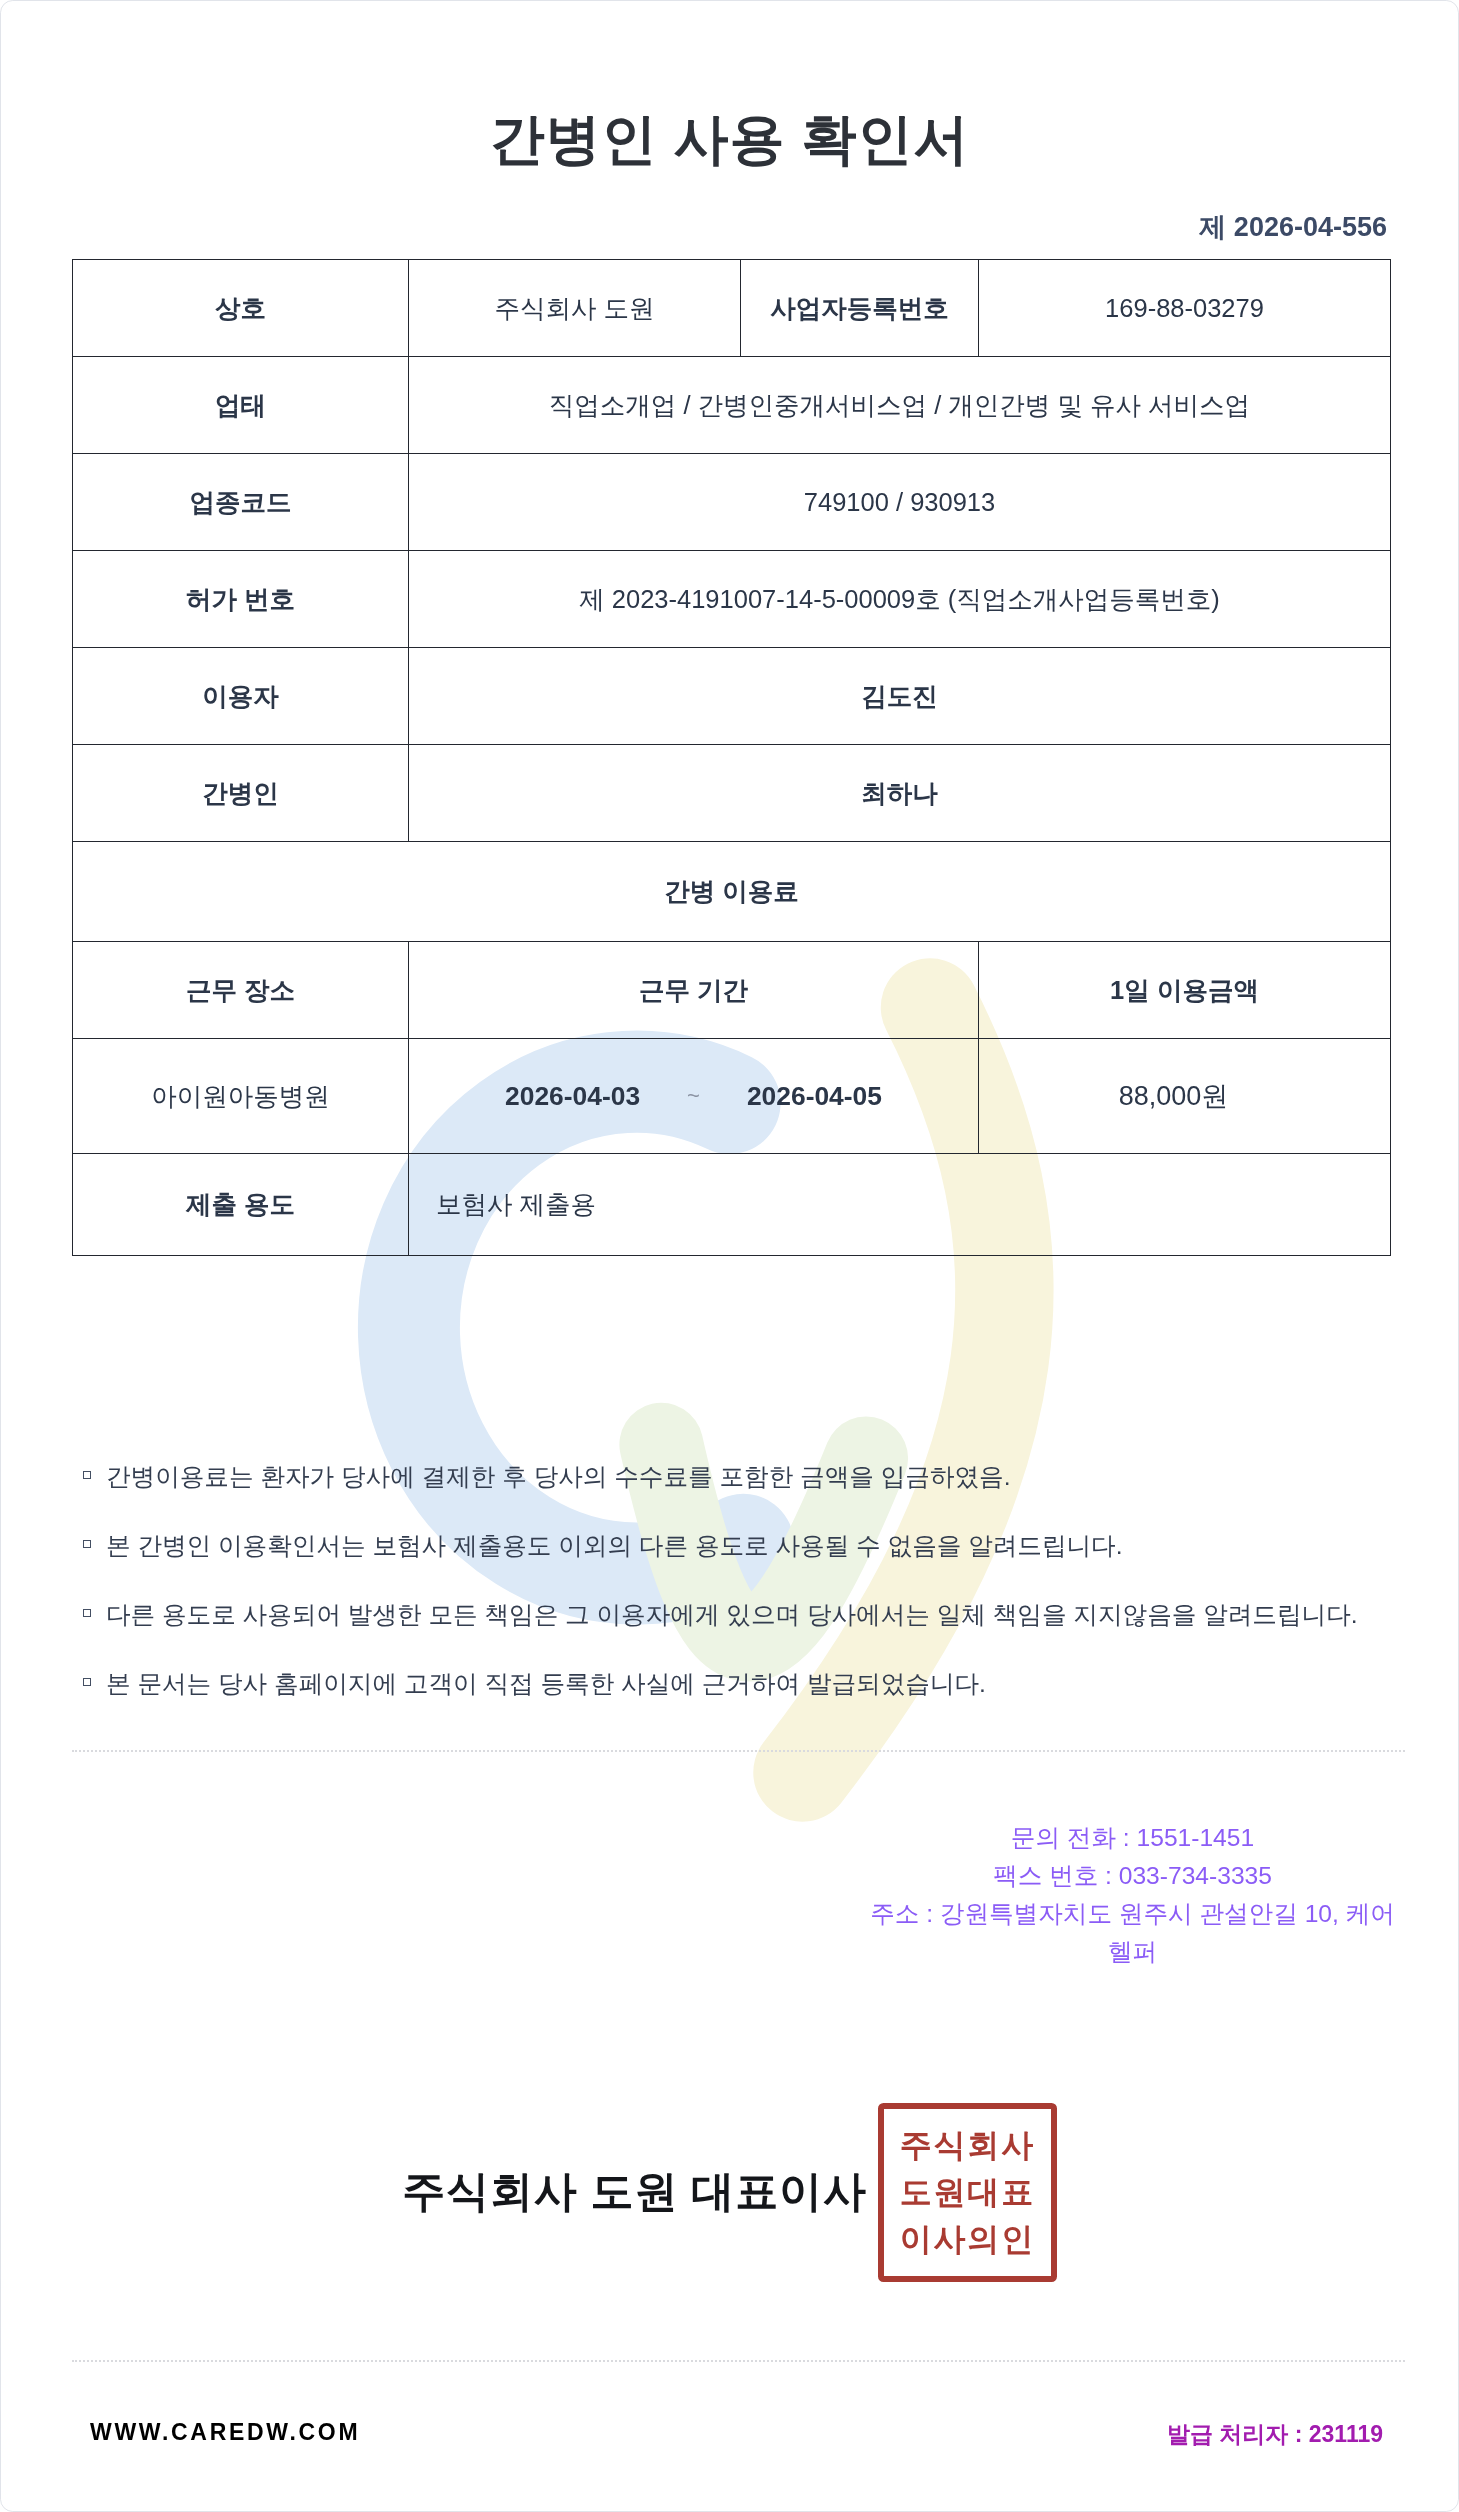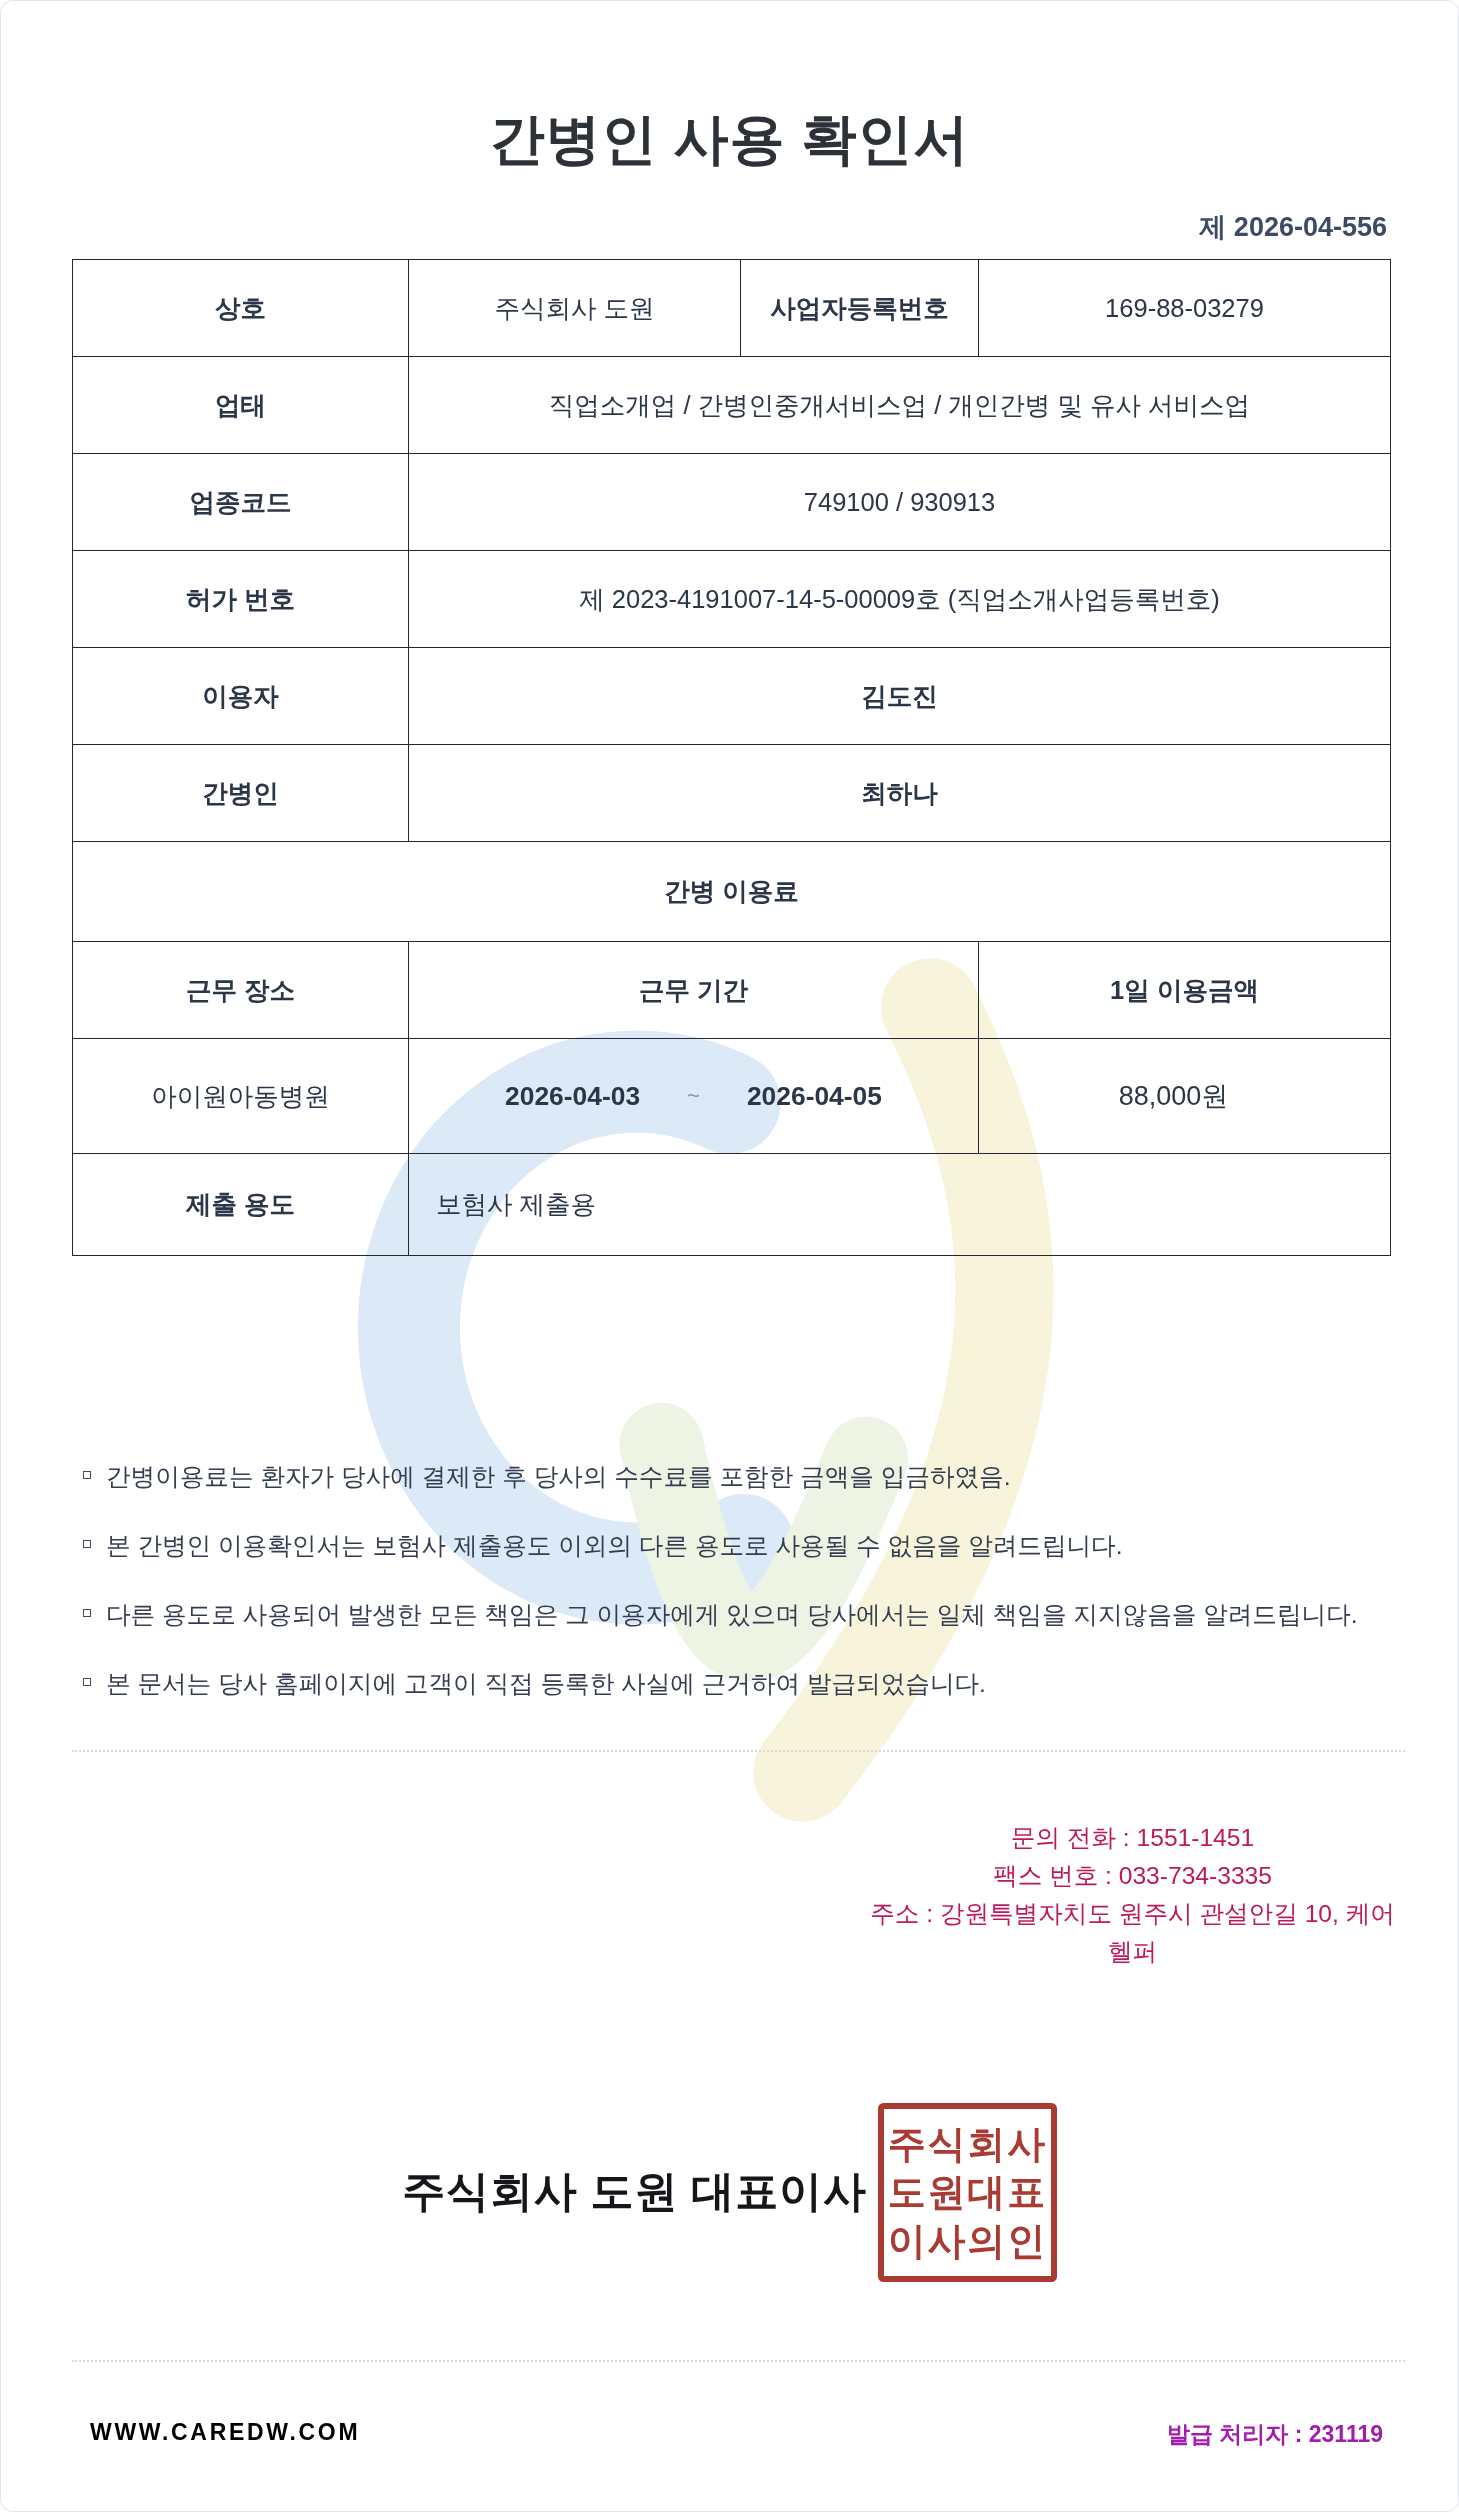--- a/index.html
+++ b/index.html
@@ -40,32 +40,32 @@
   
   .notes { position:absolute; top:1430px; left:82px; right:82px; z-index:1; }
   .note { display:flex; align-items:flex-start; margin-bottom:40px; font-size:24.6px; color:#333d4f; line-height:29px;margin-top:31px; }
   .note-bullet { flex:0 0 auto; width:6.4px; height:6.4px; border:1.8px solid #444f63; margin:9px 14.6px 0 0; }
   
   .dashed { position:absolute; left:71px; right:53px; border-top:2.7px dotted #d9dade; z-index:1; }
   .dashed-1 { top:1749px; }
   .dashed-2 { top:2359px; }
   
   .contact { position:absolute; top:1818px; right:52px; width:547px; text-align:center; z-index:1; }
-  .contact div { font-size:24.6px; color:#be185d; line-height:38px; }
+  .contact div { font-size:24.6px; color:#8b5cf6; line-height:38px; }
   
   .sign-row {
     position:absolute; top:2086px; left:0; width:100%; height:210px; z-index:1;
     display:flex; justify-content:center; align-items:center; gap:11px;
   }
   .sign-text { font-size:43px; font-weight:700; color:#14161a; letter-spacing:0.9px; }
   .stamp {
     width:179px; height:179px; box-sizing:border-box; border:6.4px solid #a93b32; border-radius:5.5px;
     display:flex; flex-direction:column; justify-content:space-evenly; align-items:center; padding:5.5px 7.3px;
   }
-  .stamp span { font-size:38px; font-weight:800; color:#a93b32; letter-spacing:1.8px; line-height:1; white-space:nowrap; }
+  .stamp span { font-size:32px; font-weight:800; color:#a93b32; letter-spacing:1.8px; line-height:1; white-space:nowrap; }
   
   .footer-left {
     position:absolute; top:2418px; left:89px; z-index:1;
     font-size:23px; font-weight:700; letter-spacing:2.7px; color:#000000;
   }
   .footer-right {
     position:absolute; top:2418px; right:75px; z-index:1;
     font-size:23px; font-weight:600; color:#a21caf;
   }
 </style>

